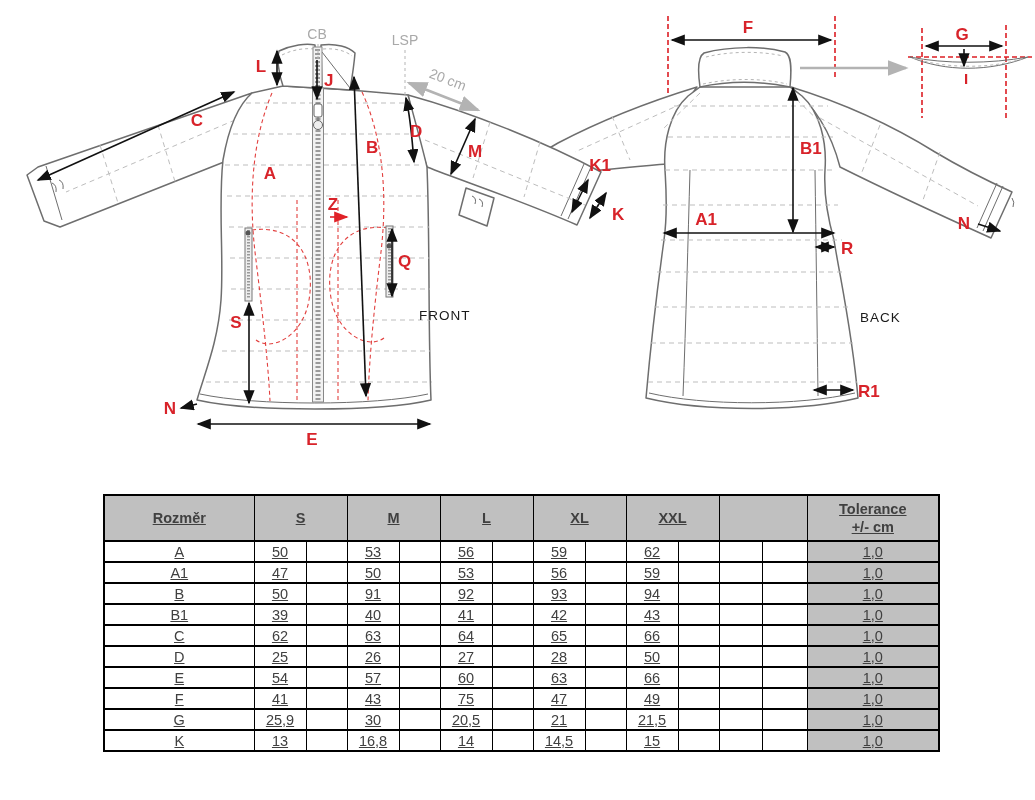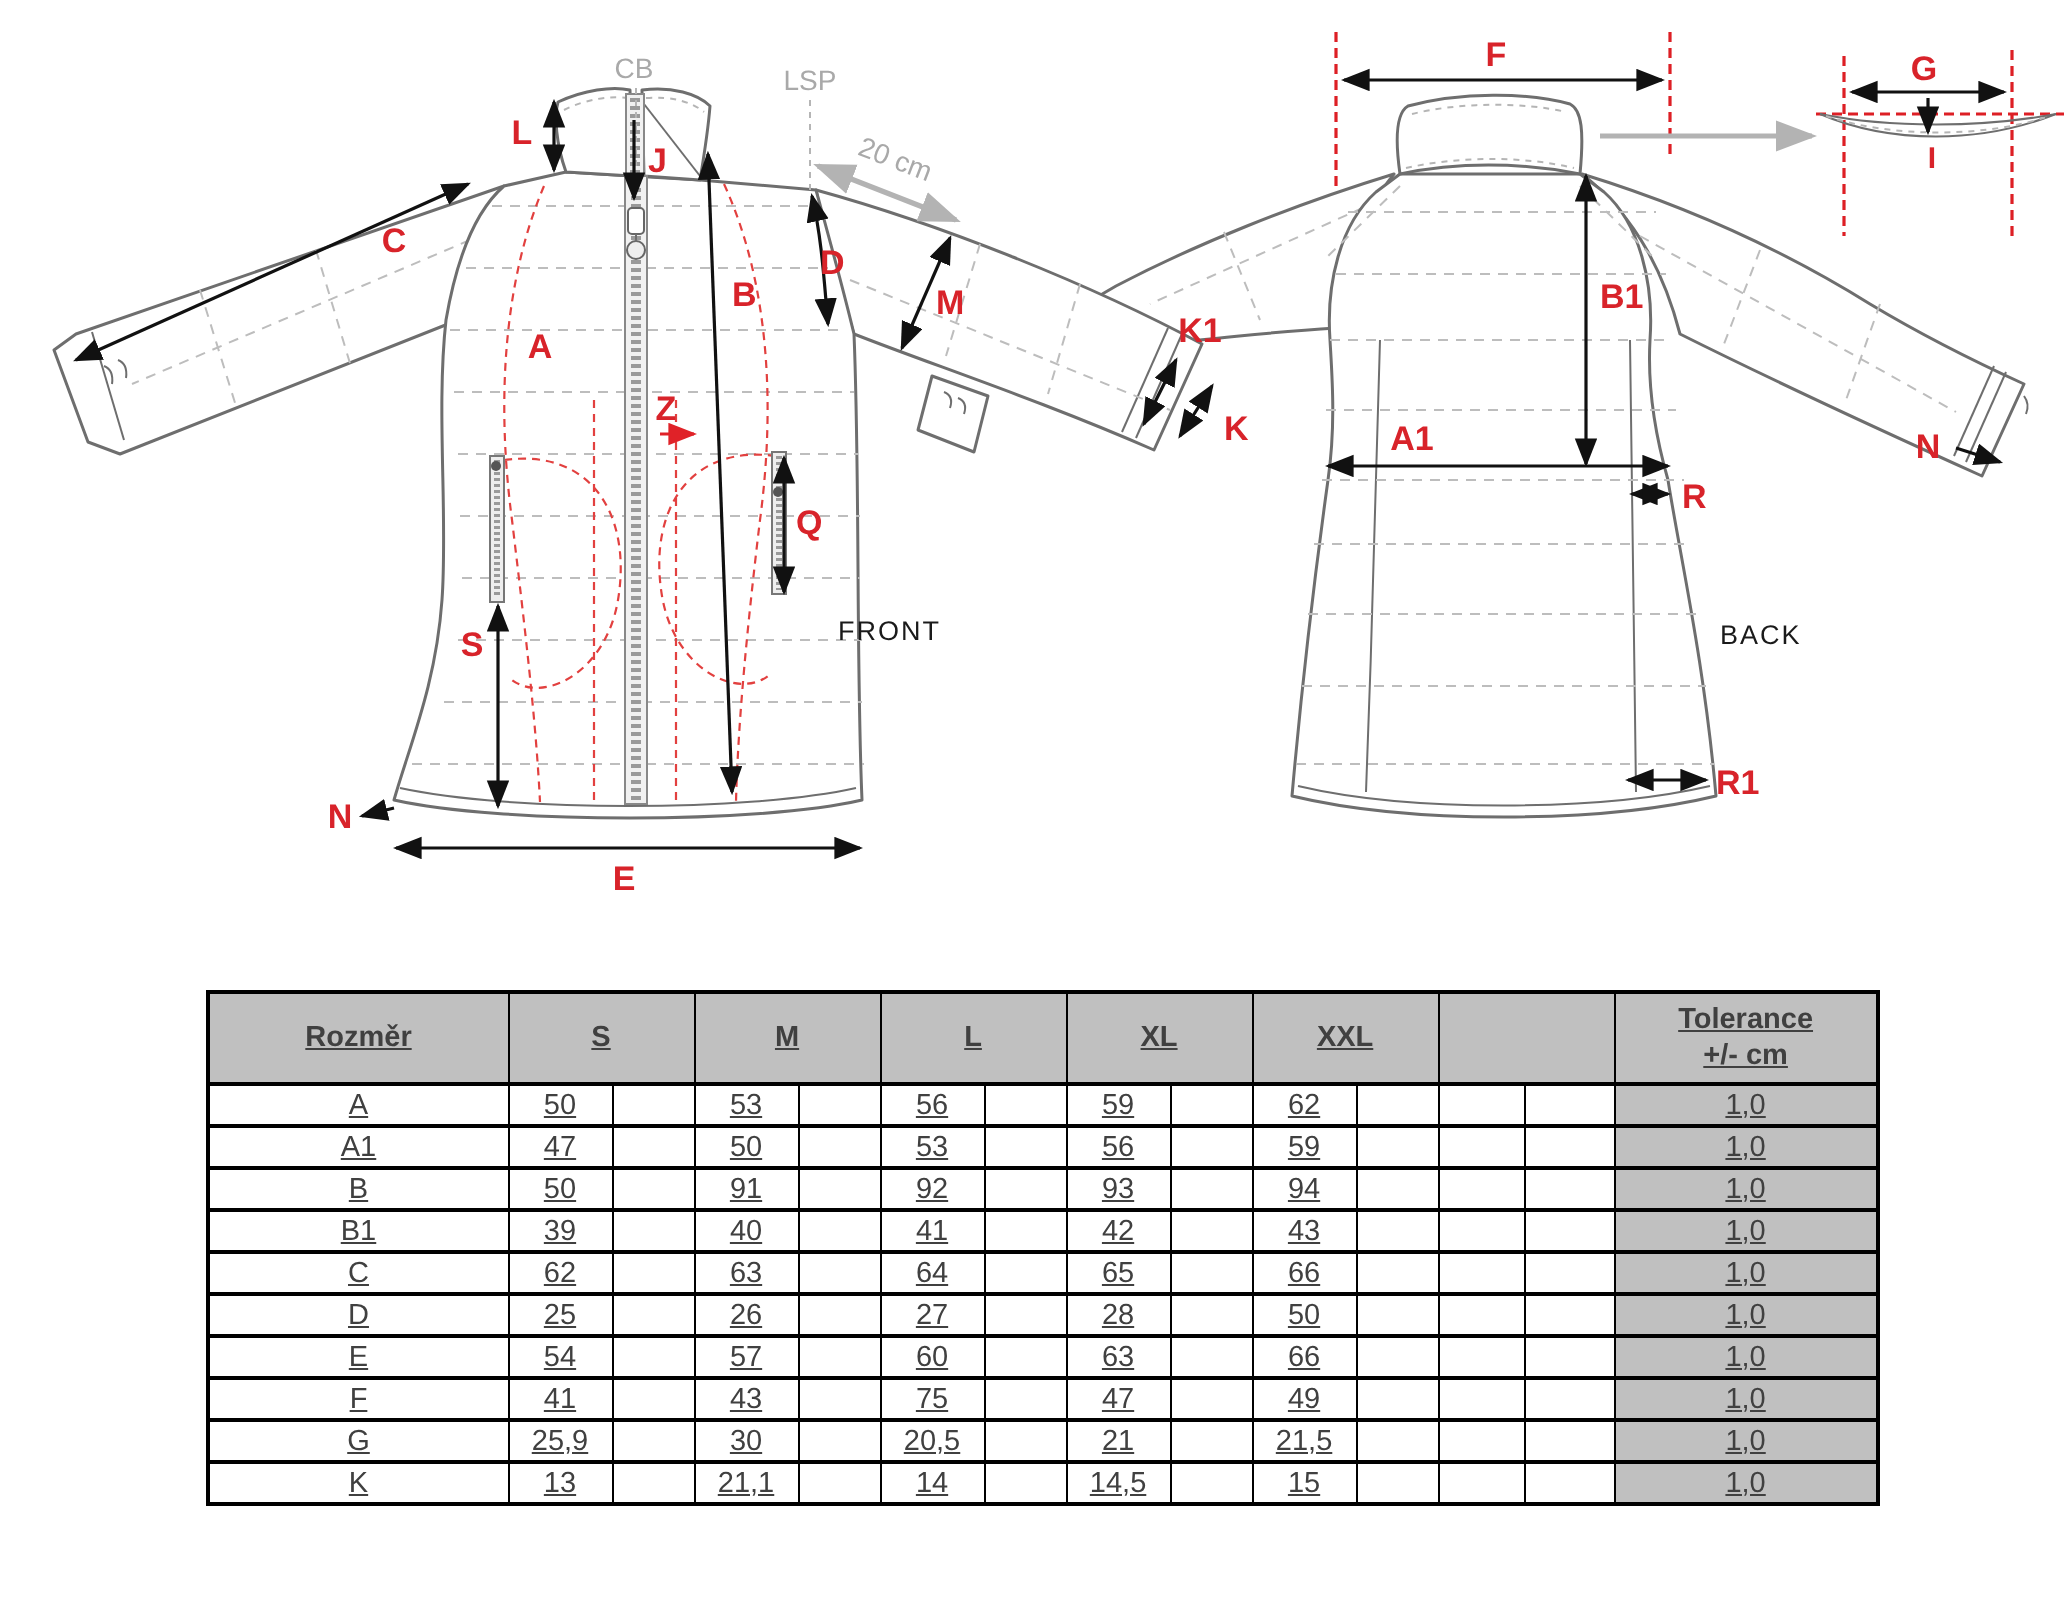--- a/index.html
+++ b/index.html
@@ -393,21 +393,21 @@
       <td>21,5</td>
           <td></td>
       <td></td>
           <td></td>
       <td class="tol">1,0</td>
     </tr>
     <tr>
       <td>K</td>
       <td>13</td>
           <td></td>
-      <td>21,1</td>
+      <td>16,8</td>
           <td></td>
       <td>14</td>
           <td></td>
       <td>14,5</td>
           <td></td>
       <td>15</td>
           <td></td>
       <td></td>
           <td></td>
       <td class="tol">1,0</td>

